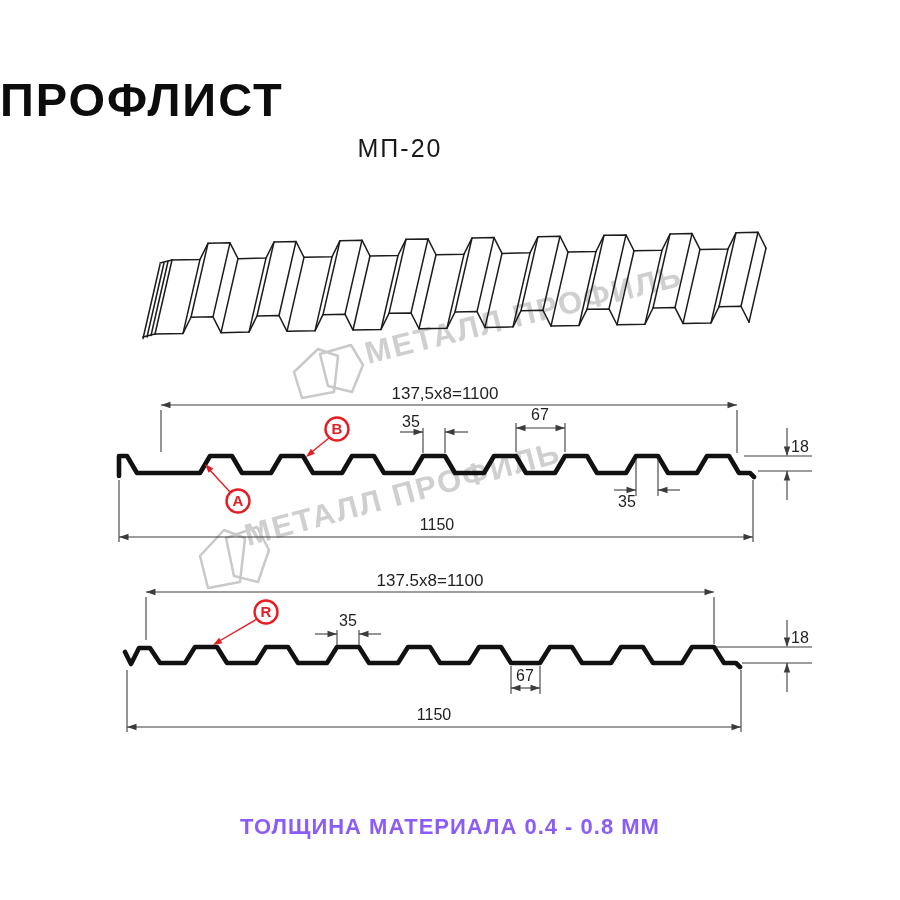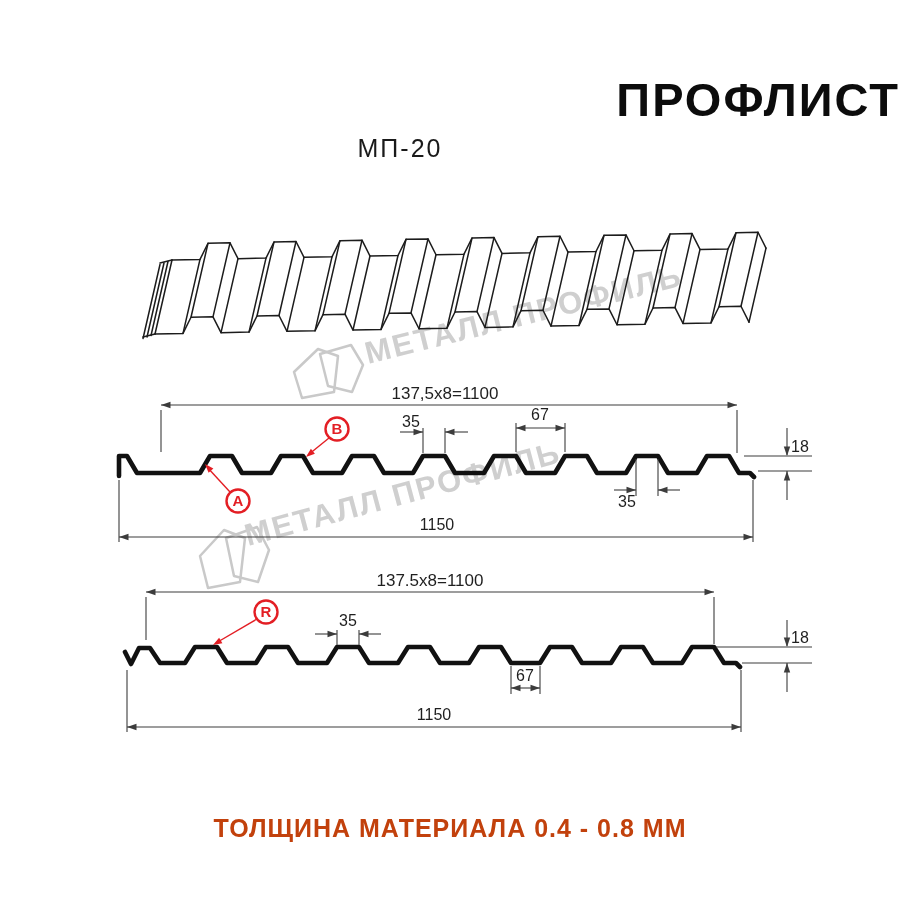--- a/index.html
+++ b/index.html
@@ -1,23 +1,23 @@
 <!DOCTYPE html>
 <html><head>
 <meta charset="utf-8">
 <style>
   html,body{margin:0;padding:0;background:#fff;}
   .page{position:relative;width:900px;height:900px;background:#ffffff;overflow:hidden;
         font-family:"Liberation Sans", sans-serif;}
-  .title{position:absolute;top:72px;left:0;width:900px;text-align:right;
+  .title{position:absolute;top:72px;left:0;width:900px;text-align:left;
          font-size:47px;font-weight:bold;letter-spacing:2px;color:#0c0c0c;}
   .subtitle{position:absolute;top:134px;left:0;width:800px;text-align:center;
          font-size:25px;font-weight:400;letter-spacing:2px;color:#1a1a1a;}
   .footer{position:absolute;top:814px;left:0;width:900px;text-align:center;
-         font-size:25px;font-weight:600;letter-spacing:1px;color:#c2410c;}
+         font-size:22px;font-weight:600;letter-spacing:1px;color:#8b5cf6;}
   svg.drawing{position:absolute;left:0;top:0;}
   .tline{stroke:#1c1c1c;stroke-width:1.5;fill:none;stroke-linejoin:round;stroke-linecap:round;}
   .prof{stroke:#111111;stroke-width:4.6;fill:none;stroke-linejoin:round;stroke-linecap:round;}
   .dim{stroke:#3c3c3c;stroke-width:1.1;fill:none;}
   .ah{fill:#3c3c3c;stroke:none;}
   .dimtext{font-family:"Liberation Sans",sans-serif;font-size:16px;fill:#1f1f1f;}
   .pitchtext{font-family:"Liberation Sans",sans-serif;font-size:17px;fill:#1f1f1f;}
   .redring{stroke:#e31e24;stroke-width:2.4;fill:none;}
   .redtext{font-family:"Liberation Sans",sans-serif;font-size:15px;font-weight:bold;fill:#e31e24;}
   .redline{stroke:#e31e24;stroke-width:1.4;fill:none;}

